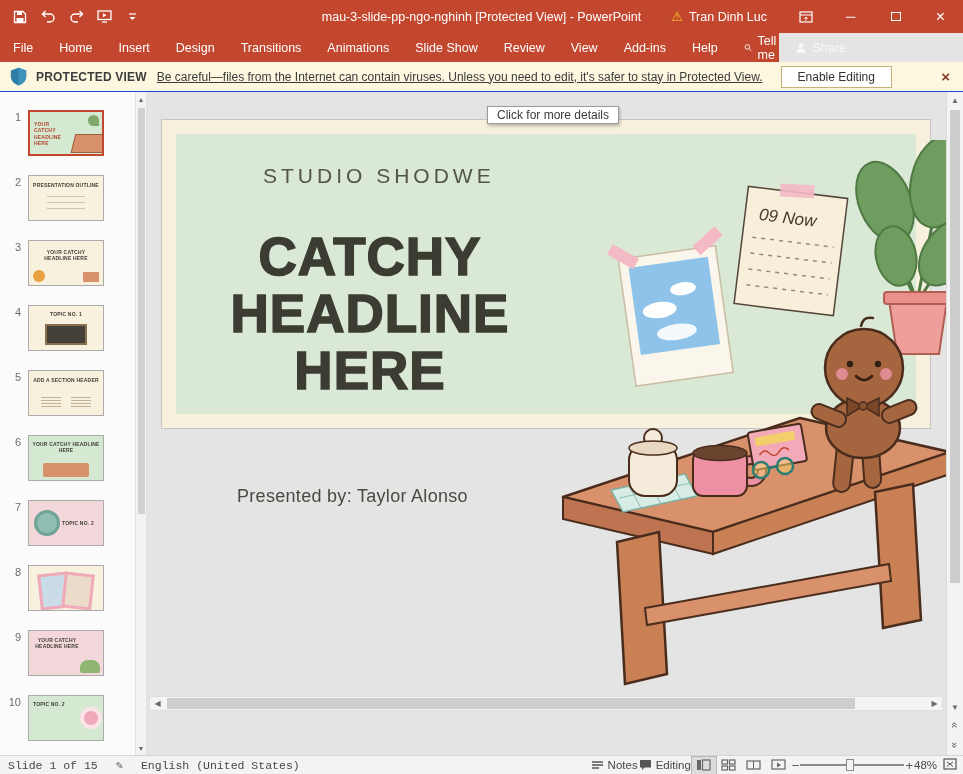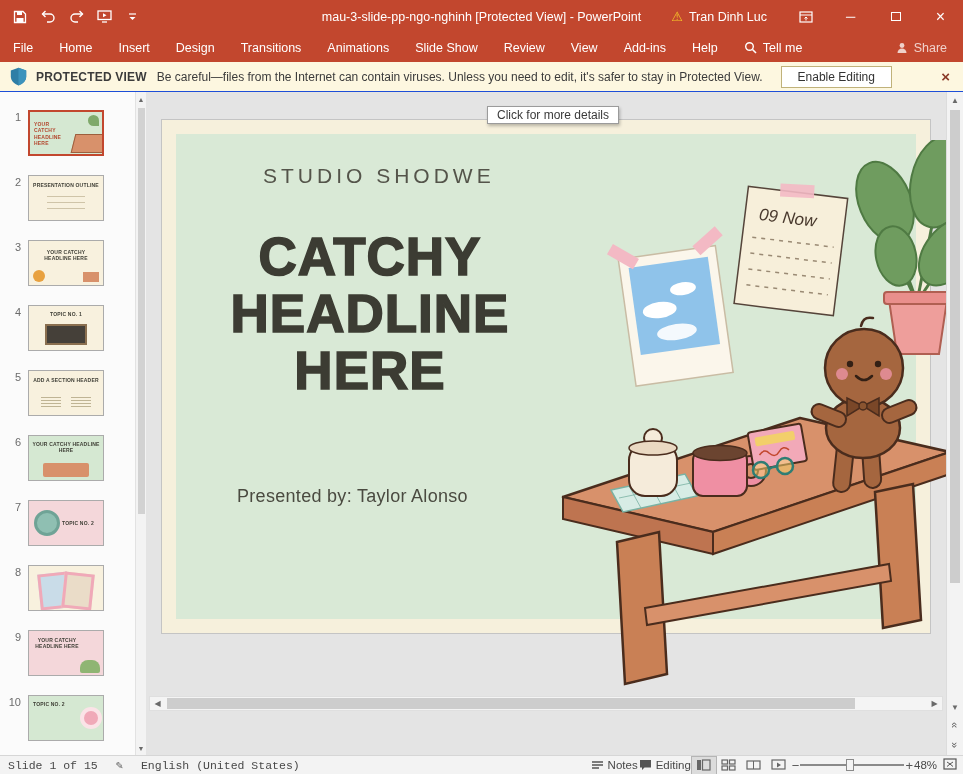--- a/index.html
+++ b/index.html
@@ -11,30 +11,30 @@
   .qat { position:absolute; left:8px; top:0; height:33px; display:flex; align-items:center; gap:4px; }
   .qbtn { width:24px; height:26px; display:flex; align-items:center; justify-content:center; }
   .title-text { position:absolute; left:50%; top:0; transform:translateX(-50%); height:33px; display:flex; align-items:center; font-size:12.5px; white-space:nowrap; }
   .tb-right { position:absolute; right:0; top:0; height:33px; display:flex; align-items:center; }
   .user-chip { display:flex; align-items:center; gap:6px; font-size:12.5px; margin-right:16px; }
   .warn-glyph { color:#F8C828; font-size:13px; }
   .winbtn { width:45px; height:33px; display:flex; align-items:center; justify-content:center; font-size:13px; }
   .maxbox { width:10px; height:9px; border:1px solid #fff; display:inline-block; }
 
   
-  .ribbon { position:absolute; left:0; top:33px; width:963px; height:29px; background:#C2472E; display:flex; align-items:center; color:#fff; font-size:12.5px; }
+  .ribbon { position:absolute; left:0; top:33px; width:779px; height:29px; background:#C2472E; display:flex; align-items:center; color:#fff; font-size:12.5px; }
   .rtab { padding:0 13px; height:29px; display:flex; align-items:center; white-space:nowrap; }
   .tellme { display:flex; align-items:center; gap:6px; padding:0 13px; }
   .share { margin-left:auto; display:flex; align-items:center; gap:6px; padding-right:16px; opacity:.75; }
 
   
   .warnbar { position:absolute; left:0; top:62px; width:963px; height:30px; background:#FDF7E0; border-bottom:1px solid #1d4ed8; display:flex; align-items:center; font-size:12px; color:#3B3B3B; }
   .shield { margin-left:10px; display:flex; }
   .pv-label { font-weight:bold; margin-left:9px; letter-spacing:.2px; }
-  .pv-msg { margin-left:10px; white-space:nowrap; }
+  .pv-msg { margin-left:10px; text-decoration:underline; white-space:nowrap; }
   .pv-btn { margin-left:18px; padding:3px 16px; background:#fff; border:1px solid #C0B27A; font-size:12px; color:#333; white-space:nowrap; }
   .pv-close { margin-left:auto; margin-right:13px; color:#8A3A28; font-size:15px; font-weight:bold; }
 
   
   .thumbs { position:absolute; left:0; top:92px; width:135px; height:663px; background:#FBFBFB; padding-top:18px; overflow:hidden; }
   .trow { display:flex; align-items:flex-start; margin-bottom:19px; }
   .tnum { width:28px; text-align:right; padding-right:7px; font-size:11px; color:#6B6B6B; padding-top:1px; }
   .tbox { width:76px; height:46px; position:relative; background:#fff; border:1px solid #ABABAB; overflow:hidden; }
   .tbox.selected { border:2px solid #C2472E; }
   .tt { position:absolute; left:2px; right:2px; top:50%; transform:translateY(-50%); font-size:5px; font-weight:bold; text-align:center; line-height:1.25; color:#3E3E35; letter-spacing:.2px; }
@@ -63,21 +63,21 @@
   .tb10 .tt { top:5px; transform:none; left:4px; right:24px; text-align:left; }
   .tb10::after { content:""; position:absolute; right:5px; top:50%; transform:translateY(-50%); width:14px; height:14px; border-radius:50%; background:#F0A9B8; box-shadow:0 0 0 4px #FBE3E7; }
 
   .thumbscroll { position:absolute; left:135px; top:92px; width:11px; height:663px; background:#F3F3F3; border-left:1px solid #E2E2E2; display:flex; flex-direction:column; align-items:center; }
   .ts-arrow { height:14px; font-size:7px; color:#6A6A6A; display:flex; align-items:center; }
   .ts-track { flex:1; width:100%; position:relative; }
   .ts-thumb { position:absolute; left:2px; top:2px; width:7px; height:64%; background:#D2D2D2; }
 
   
   .canvas { position:absolute; left:146px; top:92px; width:800px; height:663px; background:#E4E4E4; overflow:hidden; }
-  .slide { position:absolute; left:16px; top:28px; width:768px; height:513px; background:#D9E9D6; border:14px solid #F6F0DC; box-shadow:0 0 0 1px #C4C4C4; }
+  .slide { position:absolute; left:16px; top:28px; width:768px; height:308px; background:#D9E9D6; border:14px solid #F6F0DC; box-shadow:0 0 0 1px #C4C4C4; }
   .brand { position:absolute; left:87px; top:30px; font-size:21px; letter-spacing:4px; color:#54544A; white-space:nowrap; }
   .headline { position:absolute; left:34px; top:94px; width:320px; text-align:center; font-size:53px; font-weight:bold; line-height:57px; color:#3C3C33; -webkit-text-stroke:1.6px #3C3C33; letter-spacing:1px; }
   .presenter { position:absolute; left:61px; top:352px; font-size:18px; color:#4A4A40; letter-spacing:.3px; white-space:nowrap; }
   .illus { position:absolute; left:399px; top:48px; }
   .tooltip { position:absolute; left:341px; top:14px; background:#fff; border:1px solid #9B9B9B; padding:1px 9px; font-size:12px; color:#3A3A3A; box-shadow:1px 2px 3px rgba(0,0,0,.25); z-index:9; white-space:nowrap; }
 
   .hscroll { position:absolute; left:3px; bottom:44px; width:794px; height:15px; background:#F4F4F4; border:1px solid #DFDFDF; display:flex; align-items:center; z-index:10; }
   .hs-arrow { width:15px; text-align:center; font-size:8px; color:#6A6A6A; }
   .hs-track { flex:1; position:relative; height:100%; }
   .hs-thumb { position:absolute; left:2px; top:1px; height:11px; width:688px; background:#CDCDCD; }

